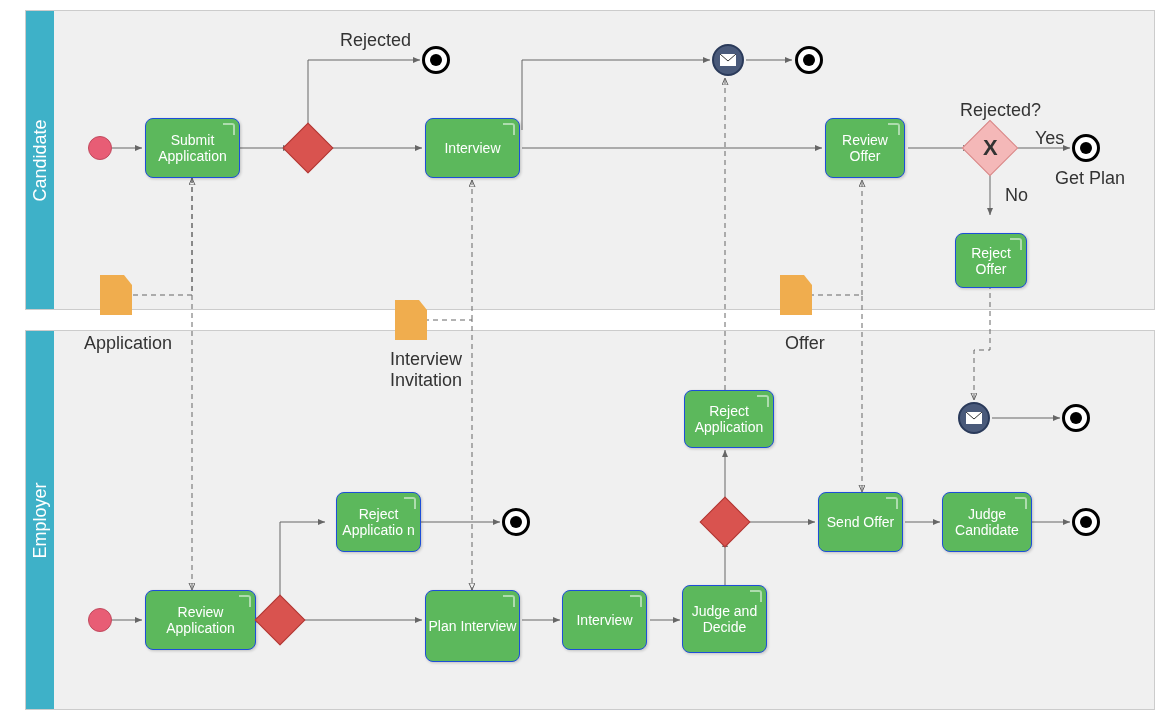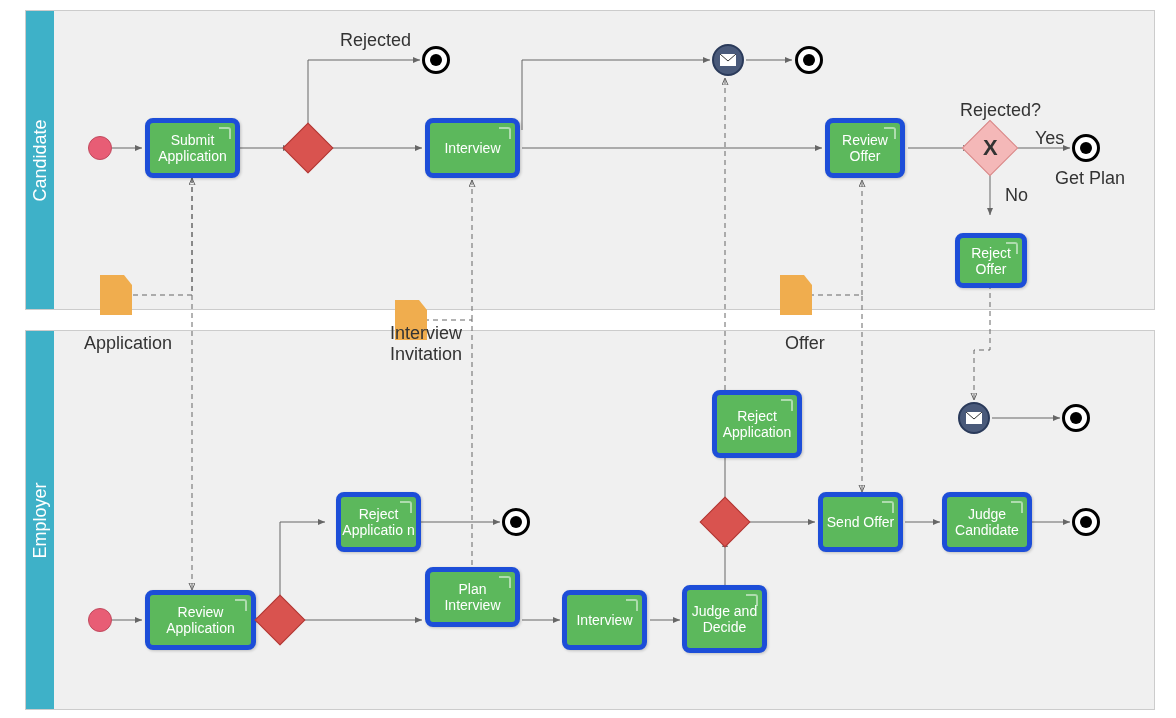--- a/index.html
+++ b/index.html
@@ -1,20 +1,20 @@
 <!DOCTYPE html>
 <html><head>
 <meta charset="utf-8">
 <style>
 *{margin:0;padding:0;box-sizing:border-box}
 body{font-family:Arial,sans-serif;background:#fff;width:1176px;height:718px;position:relative}
 .lane{position:absolute;background:#f0f0f0;border:1px solid #ccc}
 .lane-label{position:absolute;left:0;width:28px;height:100%;background:#3eb1c8;color:#fff;display:flex;align-items:center;justify-content:center}
 .lane-label span{transform:rotate(-90deg);white-space:nowrap;font-size:18px}
-.task{position:absolute;background:#5cb85c;border:5px solid #1d4ed8;border-radius:8px;color:#fff;display:flex;align-items:center;justify-content:center;text-align:center;font-size:14px;box-shadow:1px 1px 3px rgba(0,0,0,0.2)}
+.task{position:absolute;background:#5cb85c;border:1px solid #1d4ed8;border-radius:8px;color:#fff;display:flex;align-items:center;justify-content:center;text-align:center;font-size:14px;box-shadow:1px 1px 3px rgba(0,0,0,0.2)}
 .task::after{content:"";position:absolute;top:4px;right:4px;width:10px;height:10px;border-top:2px solid rgba(255,255,255,0.5);border-right:2px solid rgba(255,255,255,0.5);border-radius:0 3px 0 0}
 .start-event{position:absolute;width:24px;height:24px;border-radius:50%;background:#e85d75;border:1px solid #c04a5e}
 .end-event{position:absolute;width:28px;height:28px;border-radius:50%;background:#fff;border:3px solid #000;display:flex;align-items:center;justify-content:center}
 .end-event::after{content:"";width:12px;height:12px;border-radius:50%;background:#000}
 .msg-event{position:absolute;width:32px;height:32px;border-radius:50%;background:#4a5a7a;border:2px solid #2a3a5a;display:flex;align-items:center;justify-content:center}
 .msg-event svg{width:16px;height:12px}
 .gateway{position:absolute;width:36px;height:36px;background:#d9534f;transform:rotate(45deg);border:1px solid #b03a36}
 .gateway-x{position:absolute;width:40px;height:40px;background:#f4b8b8;transform:rotate(45deg);border:1px solid #d78a8a;display:flex;align-items:center;justify-content:center}
 .gateway-x span{transform:rotate(-45deg);font-size:22px;font-weight:bold;color:#333}
 .doc{position:absolute;width:32px;height:40px;background:#f0ad4e;clip-path:polygon(0 0,75% 0,100% 25%,100% 100%,0 100%)}
@@ -103,34 +103,34 @@
   </div>
 <div class="label" style="left:1035px;top:128px">Yes</div>
 <div class="label" style="left:1005px;top:185px">No</div>
 <div class="end-event" style="left:1072px;top:134px"></div>
 <div class="label" style="left:1055px;top:168px">Get Plan</div>
 <div class="task" style="left:955px;top:233px;width:72px;height:55px">Reject Offer</div>
 
 <div class="doc" style="left:100px;top:275px"></div>
 <div class="label" style="left:84px;top:333px">Application</div>
 <div class="doc" style="left:395px;top:300px"></div>
-<div class="label" style="left:390px;top:323px;width:70px">Interview Invitation</div>
+<div class="label" style="left:390px;top:349px;width:70px">Interview Invitation</div>
 <div class="doc" style="left:780px;top:275px"></div>
 <div class="label" style="left:785px;top:333px">Offer</div>
 
 <div class="start-event" style="left:88px;top:608px"></div>
 <div class="task" style="left:145px;top:590px;width:111px;height:60px">Review Application</div>
 <div class="gateway" style="left:262px;top:602px"></div>
 <div class="task" style="left:336px;top:492px;width:85px;height:60px">Reject Applicatio n</div>
 <div class="end-event" style="left:502px;top:508px"></div>
-<div class="task" style="left:425px;top:567px;width:95px;height:60px">Plan Interview</div>
+<div class="task" style="left:425px;top:590px;width:95px;height:72px">Plan Interview</div>
 <div class="task" style="left:562px;top:590px;width:85px;height:60px">Interview</div>
 <div class="task" style="left:682px;top:585px;width:85px;height:68px">Judge and Decide</div>
 <div class="gateway" style="left:707px;top:504px"></div>
-<div class="task" style="left:712px;top:390px;width:90px;height:68px">Reject Application</div>
+<div class="task" style="left:684px;top:390px;width:90px;height:58px">Reject Application</div>
 <div class="task" style="left:818px;top:492px;width:85px;height:60px">Send Offer</div>
 <div class="task" style="left:942px;top:492px;width:90px;height:60px">Judge Candidate</div>
 <div class="end-event" style="left:1072px;top:508px"></div>
 <div class="msg-event" style="left:958px;top:402px">
     <svg viewBox="0 0 16 12">
       <rect x="0" y="0" width="16" height="12" fill="#fff"></rect>
       <path d="M0,0 L8,7 L16,0" fill="none" stroke="#333"></path>
     </svg>
   </div>
 <div class="end-event" style="left:1062px;top:404px"></div>

